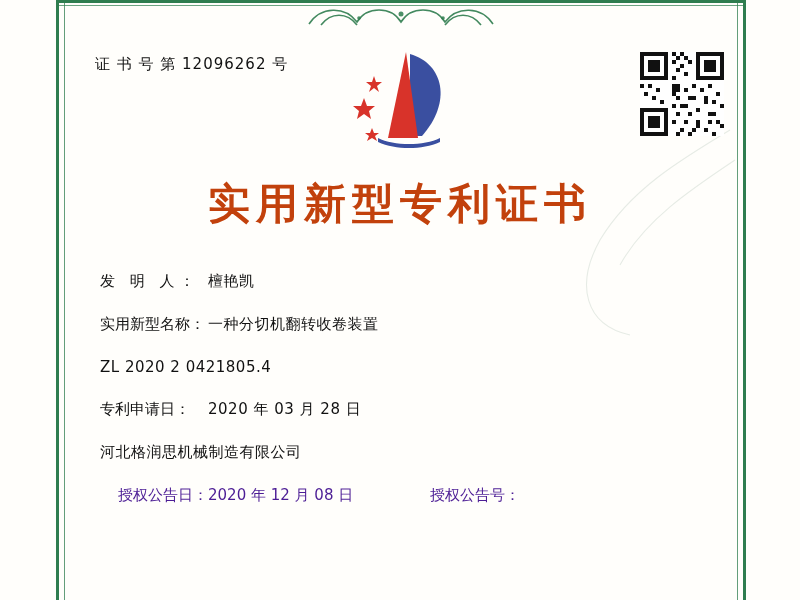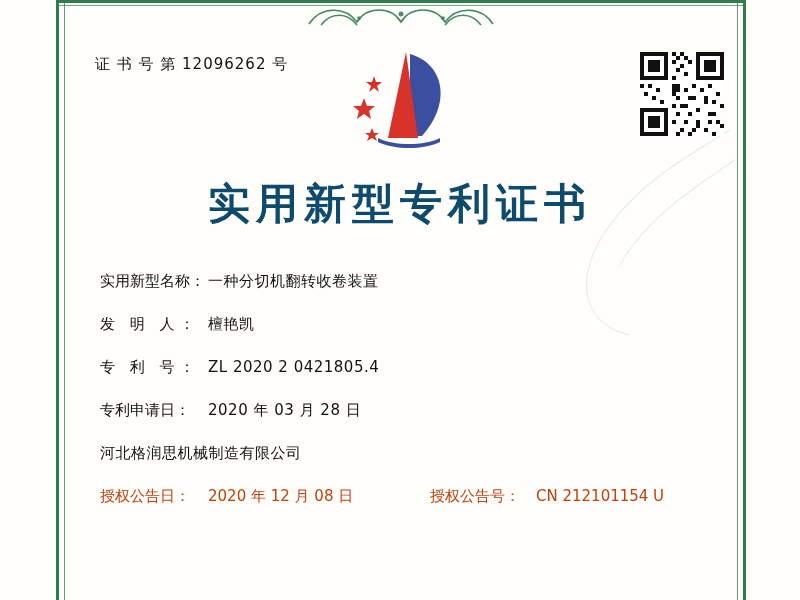--- a/index.html
+++ b/index.html
@@ -112,21 +112,21 @@
 
   .main-title {
     position: absolute;
     left: 0;
     right: 0;
     top: 176px;
     text-align: center;
     font-size: 42px;
     font-weight: bold;
     letter-spacing: 6px;
-    color: #0c4a6e;
+    color: #c2410c;
     font-family: "DejaVu Sans", sans-serif;
   }
 
   .fields {
     position: absolute;
     left: 100px;
     top: 272px;
     right: 95px;
   }
   .field-row {
@@ -145,23 +145,24 @@
   }
   .field-value {
     flex: 1;
     letter-spacing: 0.5px;
   }
 
   .bottom-row {
     display: flex;
     align-items: baseline;
     font-size: 15px;
-    color: #c2410c;
+    color: #4c1d95;
     font-family: "DejaVu Sans", sans-serif;
     margin-bottom: 0;
+    text-align: right;
   }
   .bottom-row .left-group {
     display: flex;
     align-items: baseline;
     width: 330px;
     flex: none;
   }
   .bottom-row .right-group {
     display: flex;
     align-items: baseline;
@@ -296,49 +297,47 @@
           <rect x="17" y="17" width="1" height="1"></rect>
       </g>
     </svg>
   </div>
 
   <div class="main-title">实用新型专利证书</div>
 
   <div class="fields">
 
     <div class="field-row">
+      <span class="field-label spacer-mid">发  明  人：</span>
+      <span class="field-value">檀艳凯</span>
+    </div>
+
+    <div class="field-row">
       <span class="field-label">实用新型名称：</span>
       <span class="field-value">一种分切机翻转收卷装置</span>
     </div>
 
     <div class="field-row">
-      <span class="field-label spacer-mid">发  明  人：</span>
-      <span class="field-value">檀艳凯</span>
-    </div>
-
-    <div class="field-row">
-      <span class="field-label spacer-mid">专  利  号：</span>
       <span class="field-value">ZL 2020 2 0421805.4</span>
     </div>
 
     <div class="field-row">
       <span class="field-label">专利申请日：</span>
       <span class="field-value">2020 年 03 月 28 日</span>
     </div>
 
     <div class="field-row">
       <span class="field-value">河北格润思机械制造有限公司</span>
     </div>
 
 
     <div class="bottom-row">
       <div class="left-group">
         <span class="field-label">授权公告日：</span>
         <span>2020 年 12 月 08 日</span>
       </div>
       <div class="right-group">
         <span class="right-label">授权公告号：</span>
-        <span>CN 212101154 U</span>
       </div>
     </div>
 
   </div>
 </div>
 
 </body></html>

